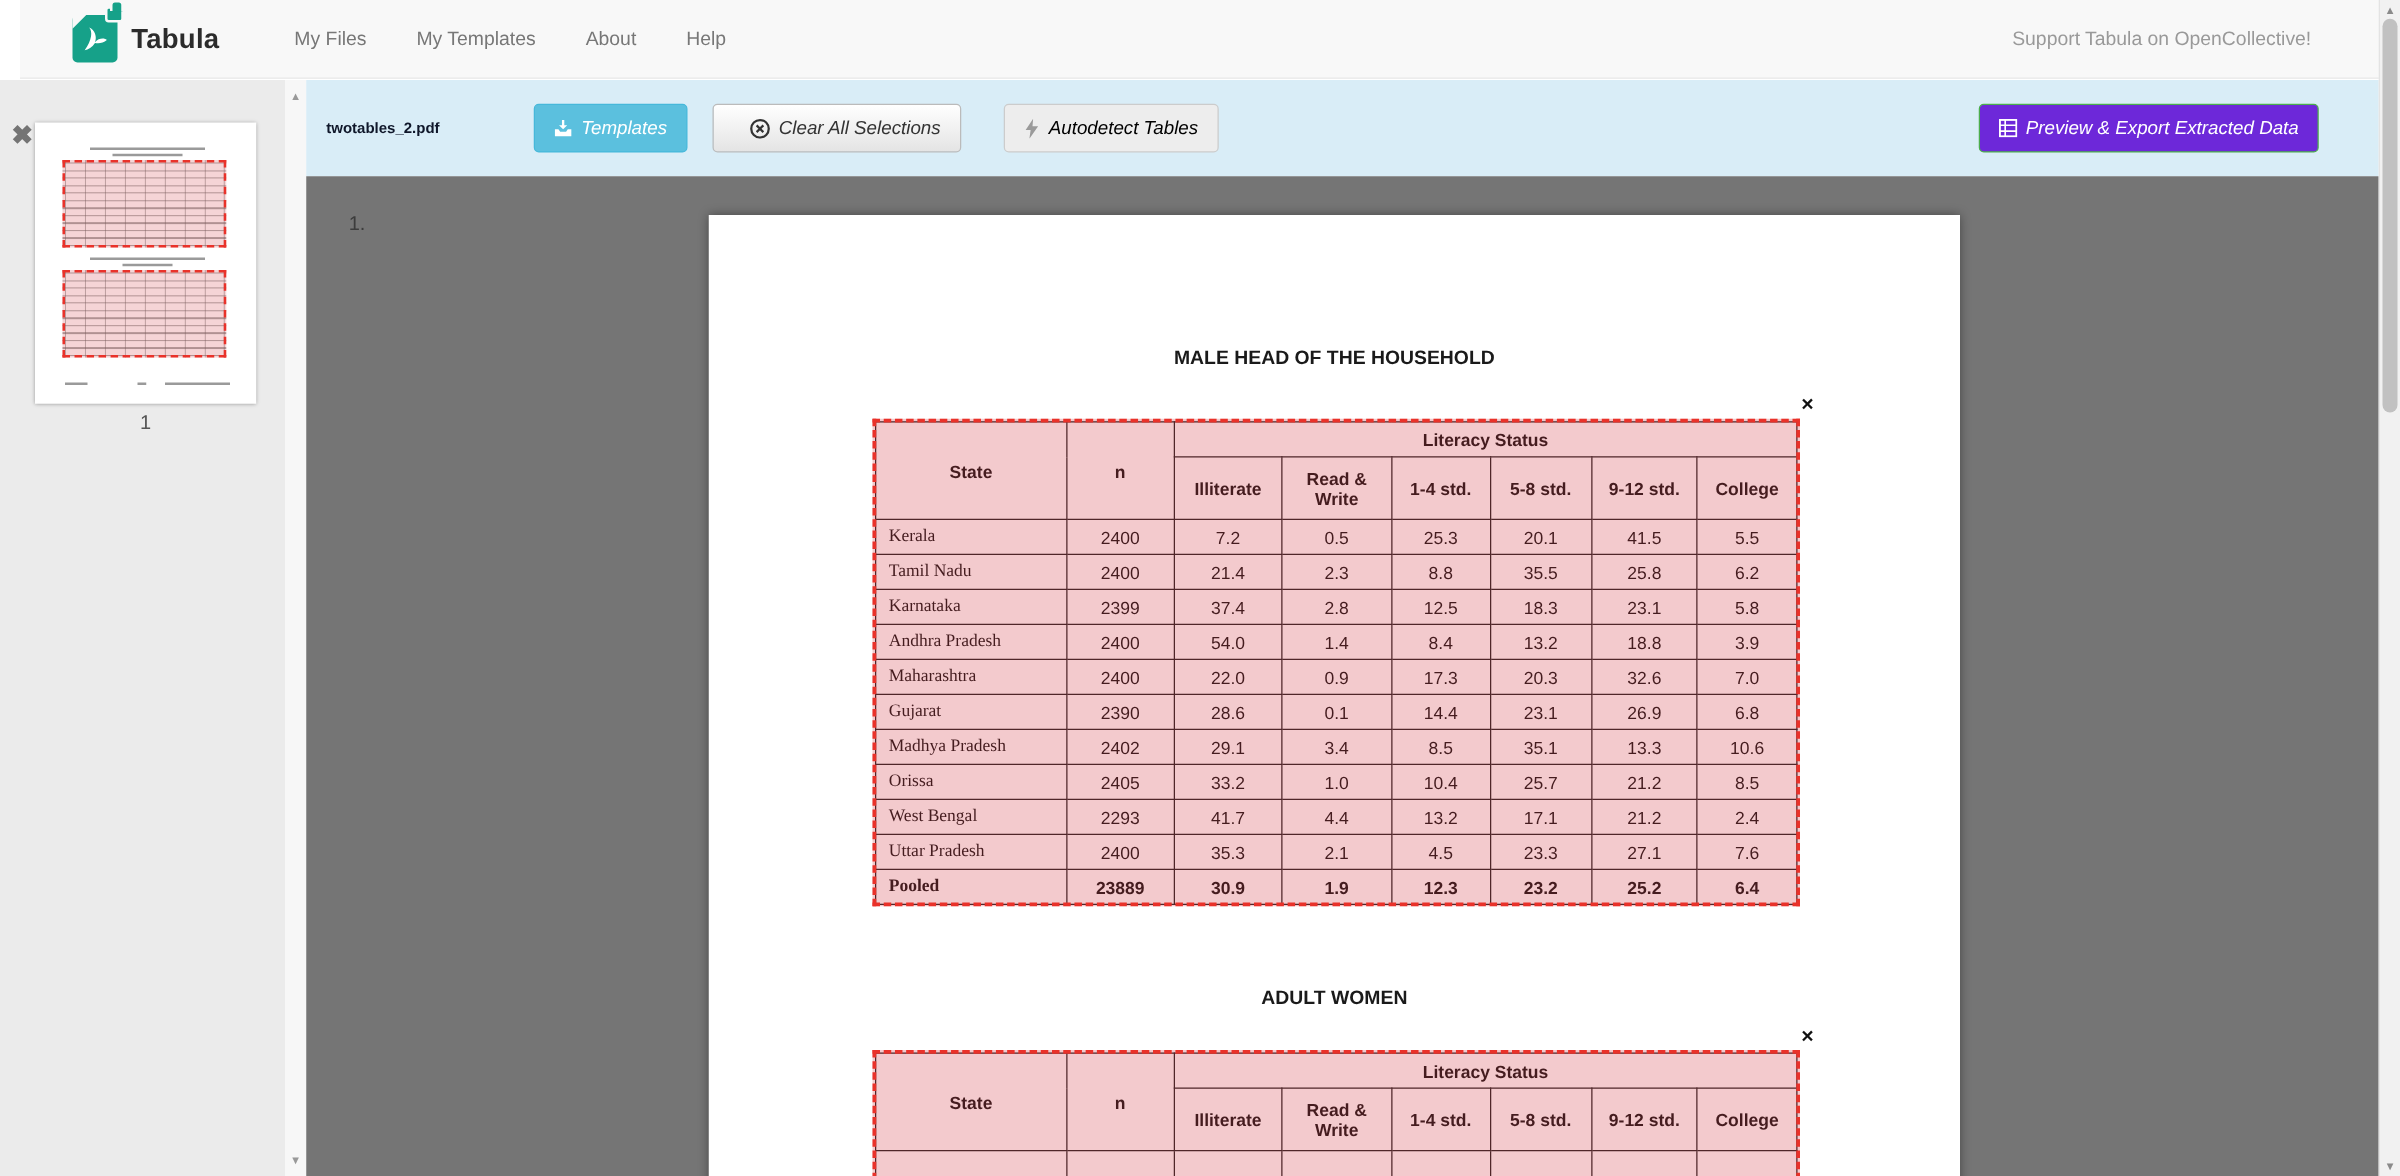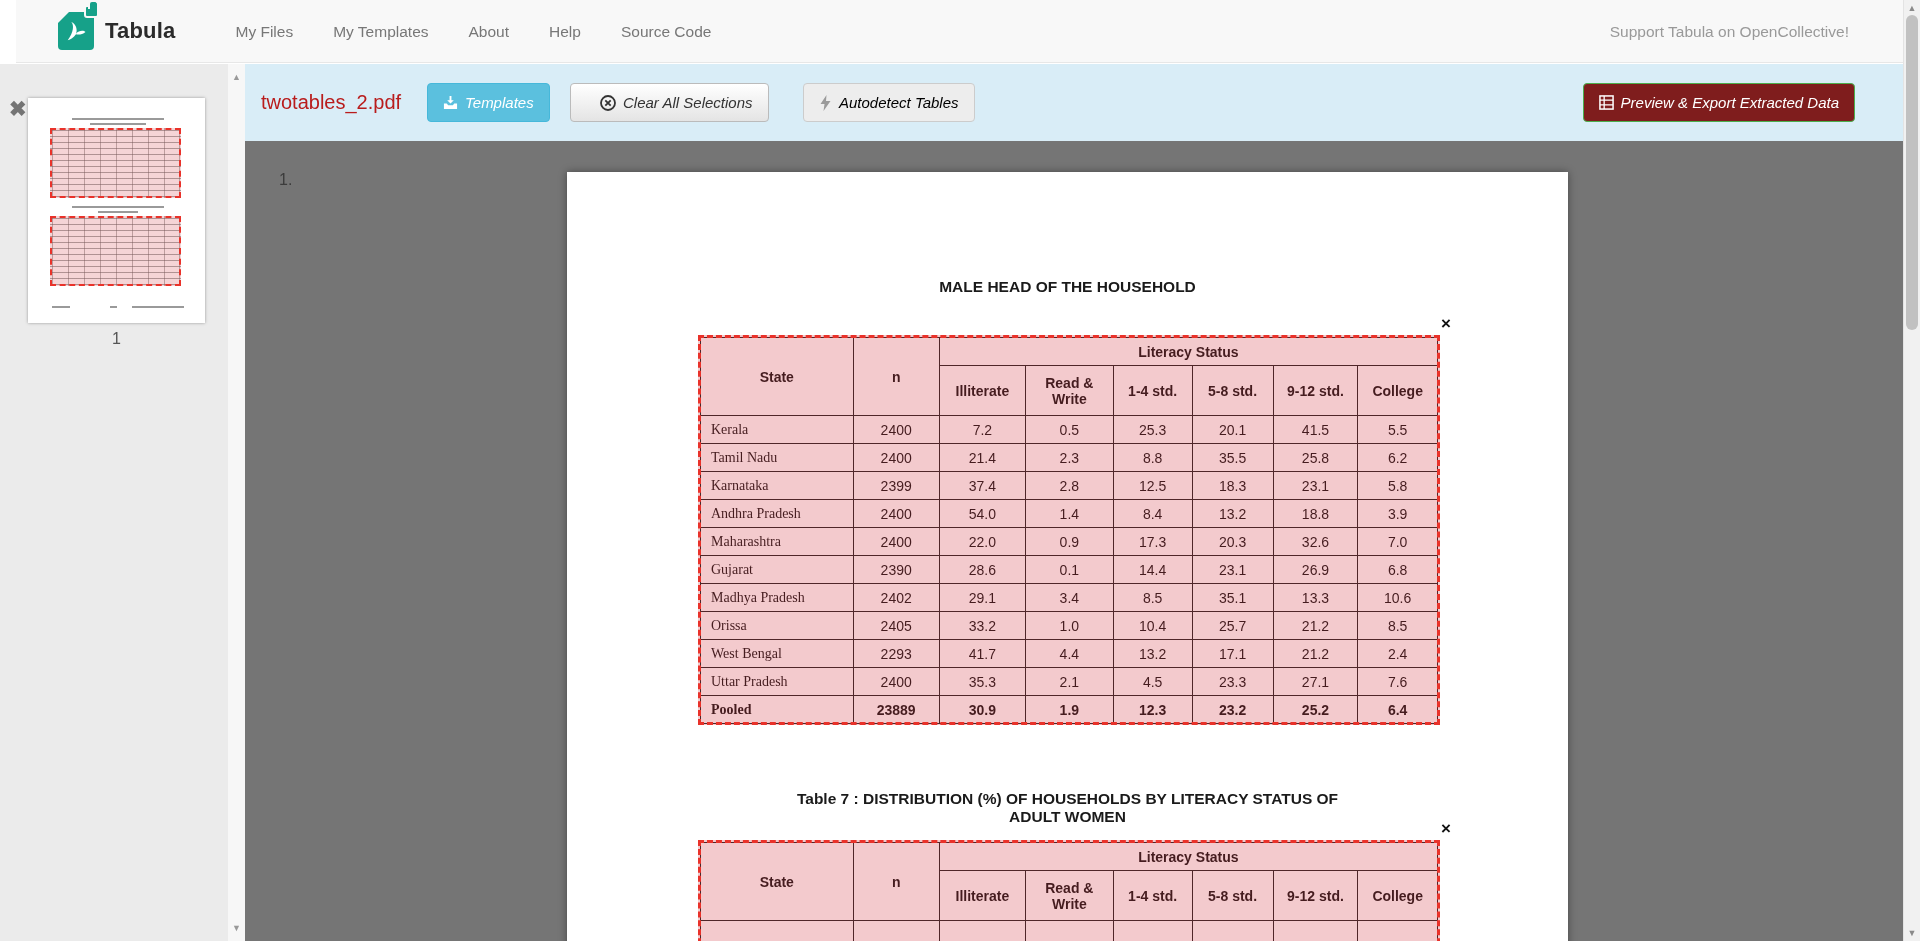--- a/index.html
+++ b/index.html
@@ -34,28 +34,28 @@
                 background:rgba(210,60,70,.22); border:2px dashed #e9322a;
                 background-image:
                   repeating-linear-gradient(to bottom, rgba(120,90,90,.55) 0 1px, transparent 1px 6px),
                   repeating-linear-gradient(to right, rgba(120,90,90,.45) 0 1px, transparent 1px 16px); }
   .thumb-pagenum { position:absolute; left:0; top:266px; width:233px; text-align:center; font-size:16px; color:#555; }
   .side-scroll { position:absolute; left:228px; top:0; width:17px; height:877px; background:#f7f7f7; }
   .side-scroll .arr { position:absolute; left:0; width:17px; text-align:center; font-size:9px; color:#999; cursor:pointer; }
 
   
   .toolbar { position:absolute; left:245px; top:64px; width:1658px; height:77px; background:#d9edf7; }
-  .filename { position:absolute; left:16px; top:0; line-height:77px; font-size:20px; color:#b91c1c; }
+  .filename { position:absolute; left:16px; top:0; line-height:77px; font-size:12px; color:#0f172a;font-weight:bold; }
   .btn { position:absolute; top:19px; height:39px; display:inline-flex; align-items:center; gap:7px;
          padding:0 15px; font-size:15px; border-radius:4px; cursor:pointer; white-space:nowrap;
          font-family:"Liberation Sans", sans-serif;font-style:italic; }
   .btn-info { left:182px; background:#5bc0de; border:1px solid #46b8da; color:#fff; }
   .btn-default { left:325px; background:linear-gradient(#ffffff,#e4e4e4); border:1px solid #bbb; color:#333;padding-left:29px; }
   .btn-disabled { left:558px; background:#ededed; border:1px solid #ccc; color:#000000; cursor:default;text-align:right; }
-  .btn-success { right:48px; background:#7f1d1d; border:1px solid #4cae4c; color:#fff; }
+  .btn-success { right:48px; background:#6d28d9; border:1px solid #4cae4c; color:#fff; }
   .icon-svg { display:inline-block; line-height:0; }
 
   
   .viewer { position:absolute; left:245px; top:141px; width:1658px; height:800px; background:#757575; overflow:hidden; }
   .page-marker { position:absolute; left:34px; top:30px; font-size:16px; color:#3c3c3c; }
   .pdf-page { position:absolute; left:322px; top:31px; width:1001px; height:1200px; background:#fff;
               box-shadow:0 0 8px rgba(0,0,0,.4); cursor:crosshair; }
   .tbl-title { position:absolute; left:0; width:100%; text-align:center; font-size:15.5px; font-weight:700;
                color:#1a1a1a; line-height:18px; }
 
@@ -94,21 +94,20 @@
         </svg>
         <div class="lock"></div>
       </div>
       <div class="brand-name">Tabula</div>
     </div>
     <nav class="nav-links">
       <a>My Files</a>
       <a>My Templates</a>
       <a>About</a>
       <a>Help</a>
-      <a>Source Code</a>
     </nav>
     <div class="nav-support">Support Tabula on OpenCollective!</div>
   </header>
 
   <aside class="sidebar">
     <div class="sidebar-close">✖</div>
     <div class="thumb">
       <div class="squig" style="left:44px; top:20px; width:92px;"></div>
       <div class="squig" style="left:62px; top:25px; width:56px;"></div>
       <div class="mini-table" style="top:30px;"></div>
@@ -316,21 +315,20 @@
                 <td>25.2</td>
                 <td>6.4</td>
               </tr>
             </tbody>
           </table>
         <div class="sel-overlay"></div>
         <div class="sel-close">×</div>
       </div>
 
       <div class="tbl-title" style="top:618px;">
-        <div>Table 7 : DISTRIBUTION (%) OF HOUSEHOLDS BY LITERACY STATUS OF</div>
         <div>ADULT WOMEN</div>
       </div>
 
       <div class="sel-wrap" style="top:670px;">
         <table class="doc-table">
             <colgroup>
               <col style="width: 20.7%;">
               <col style="width: 11.7%;">
               <col style="width: 11.7%;">
               <col style="width: 11.9%;">

